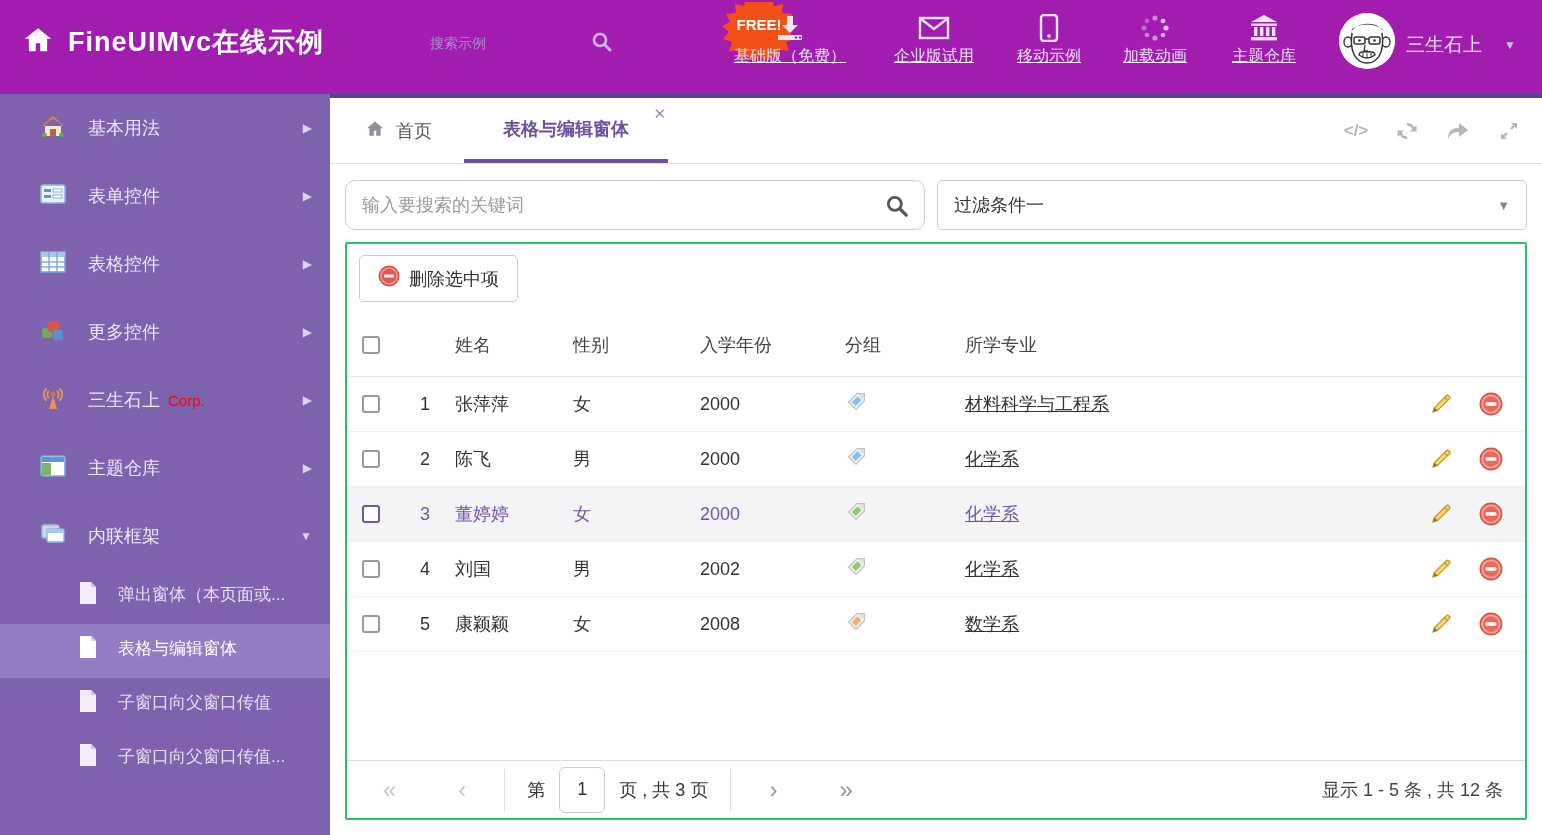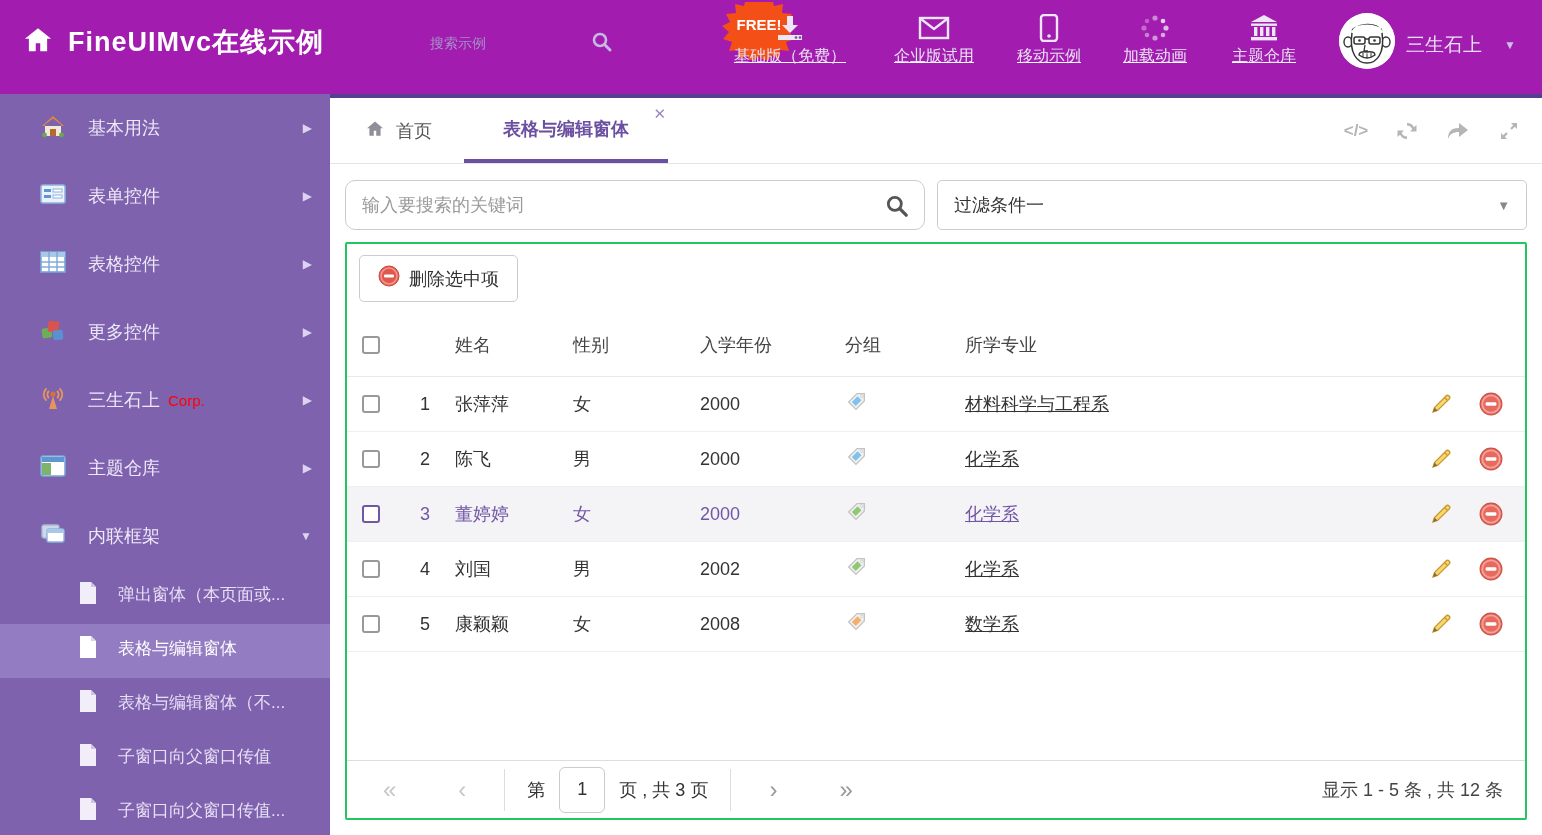--- a/index.html
+++ b/index.html
@@ -317,29 +317,20 @@
     <div class="ssub-item selected">
       <span>
         <svg width="20" height="24" viewBox="0 0 20 24">
             <path fill="#ffffff" d="M2 1 h11 l5 5 v17 H2z"></path>
             <path fill="#d9cfeb" d="M13 1 l5 5 h-5z"></path>
           </svg>
       </span>
       <span class="txt">表格与编辑窗体</span>
     </div>
 
-    <div class="ssub-item">
-      <span>
-        <svg width="20" height="24" viewBox="0 0 20 24">
-            <path fill="#f2eef9" d="M2 1 h11 l5 5 v17 H2z"></path>
-            <path fill="#cfc4e4" d="M13 1 l5 5 h-5z"></path>
-          </svg>
-      </span>
-      <span class="txt">表格与编辑窗体（不...</span>
-    </div>
 
     <div class="ssub-item">
       <span>
         <svg width="20" height="24" viewBox="0 0 20 24">
             <path fill="#f2eef9" d="M2 1 h11 l5 5 v17 H2z"></path>
             <path fill="#cfc4e4" d="M13 1 l5 5 h-5z"></path>
           </svg>
       </span>
       <span class="txt">子窗口向父窗口传值</span>
     </div>

